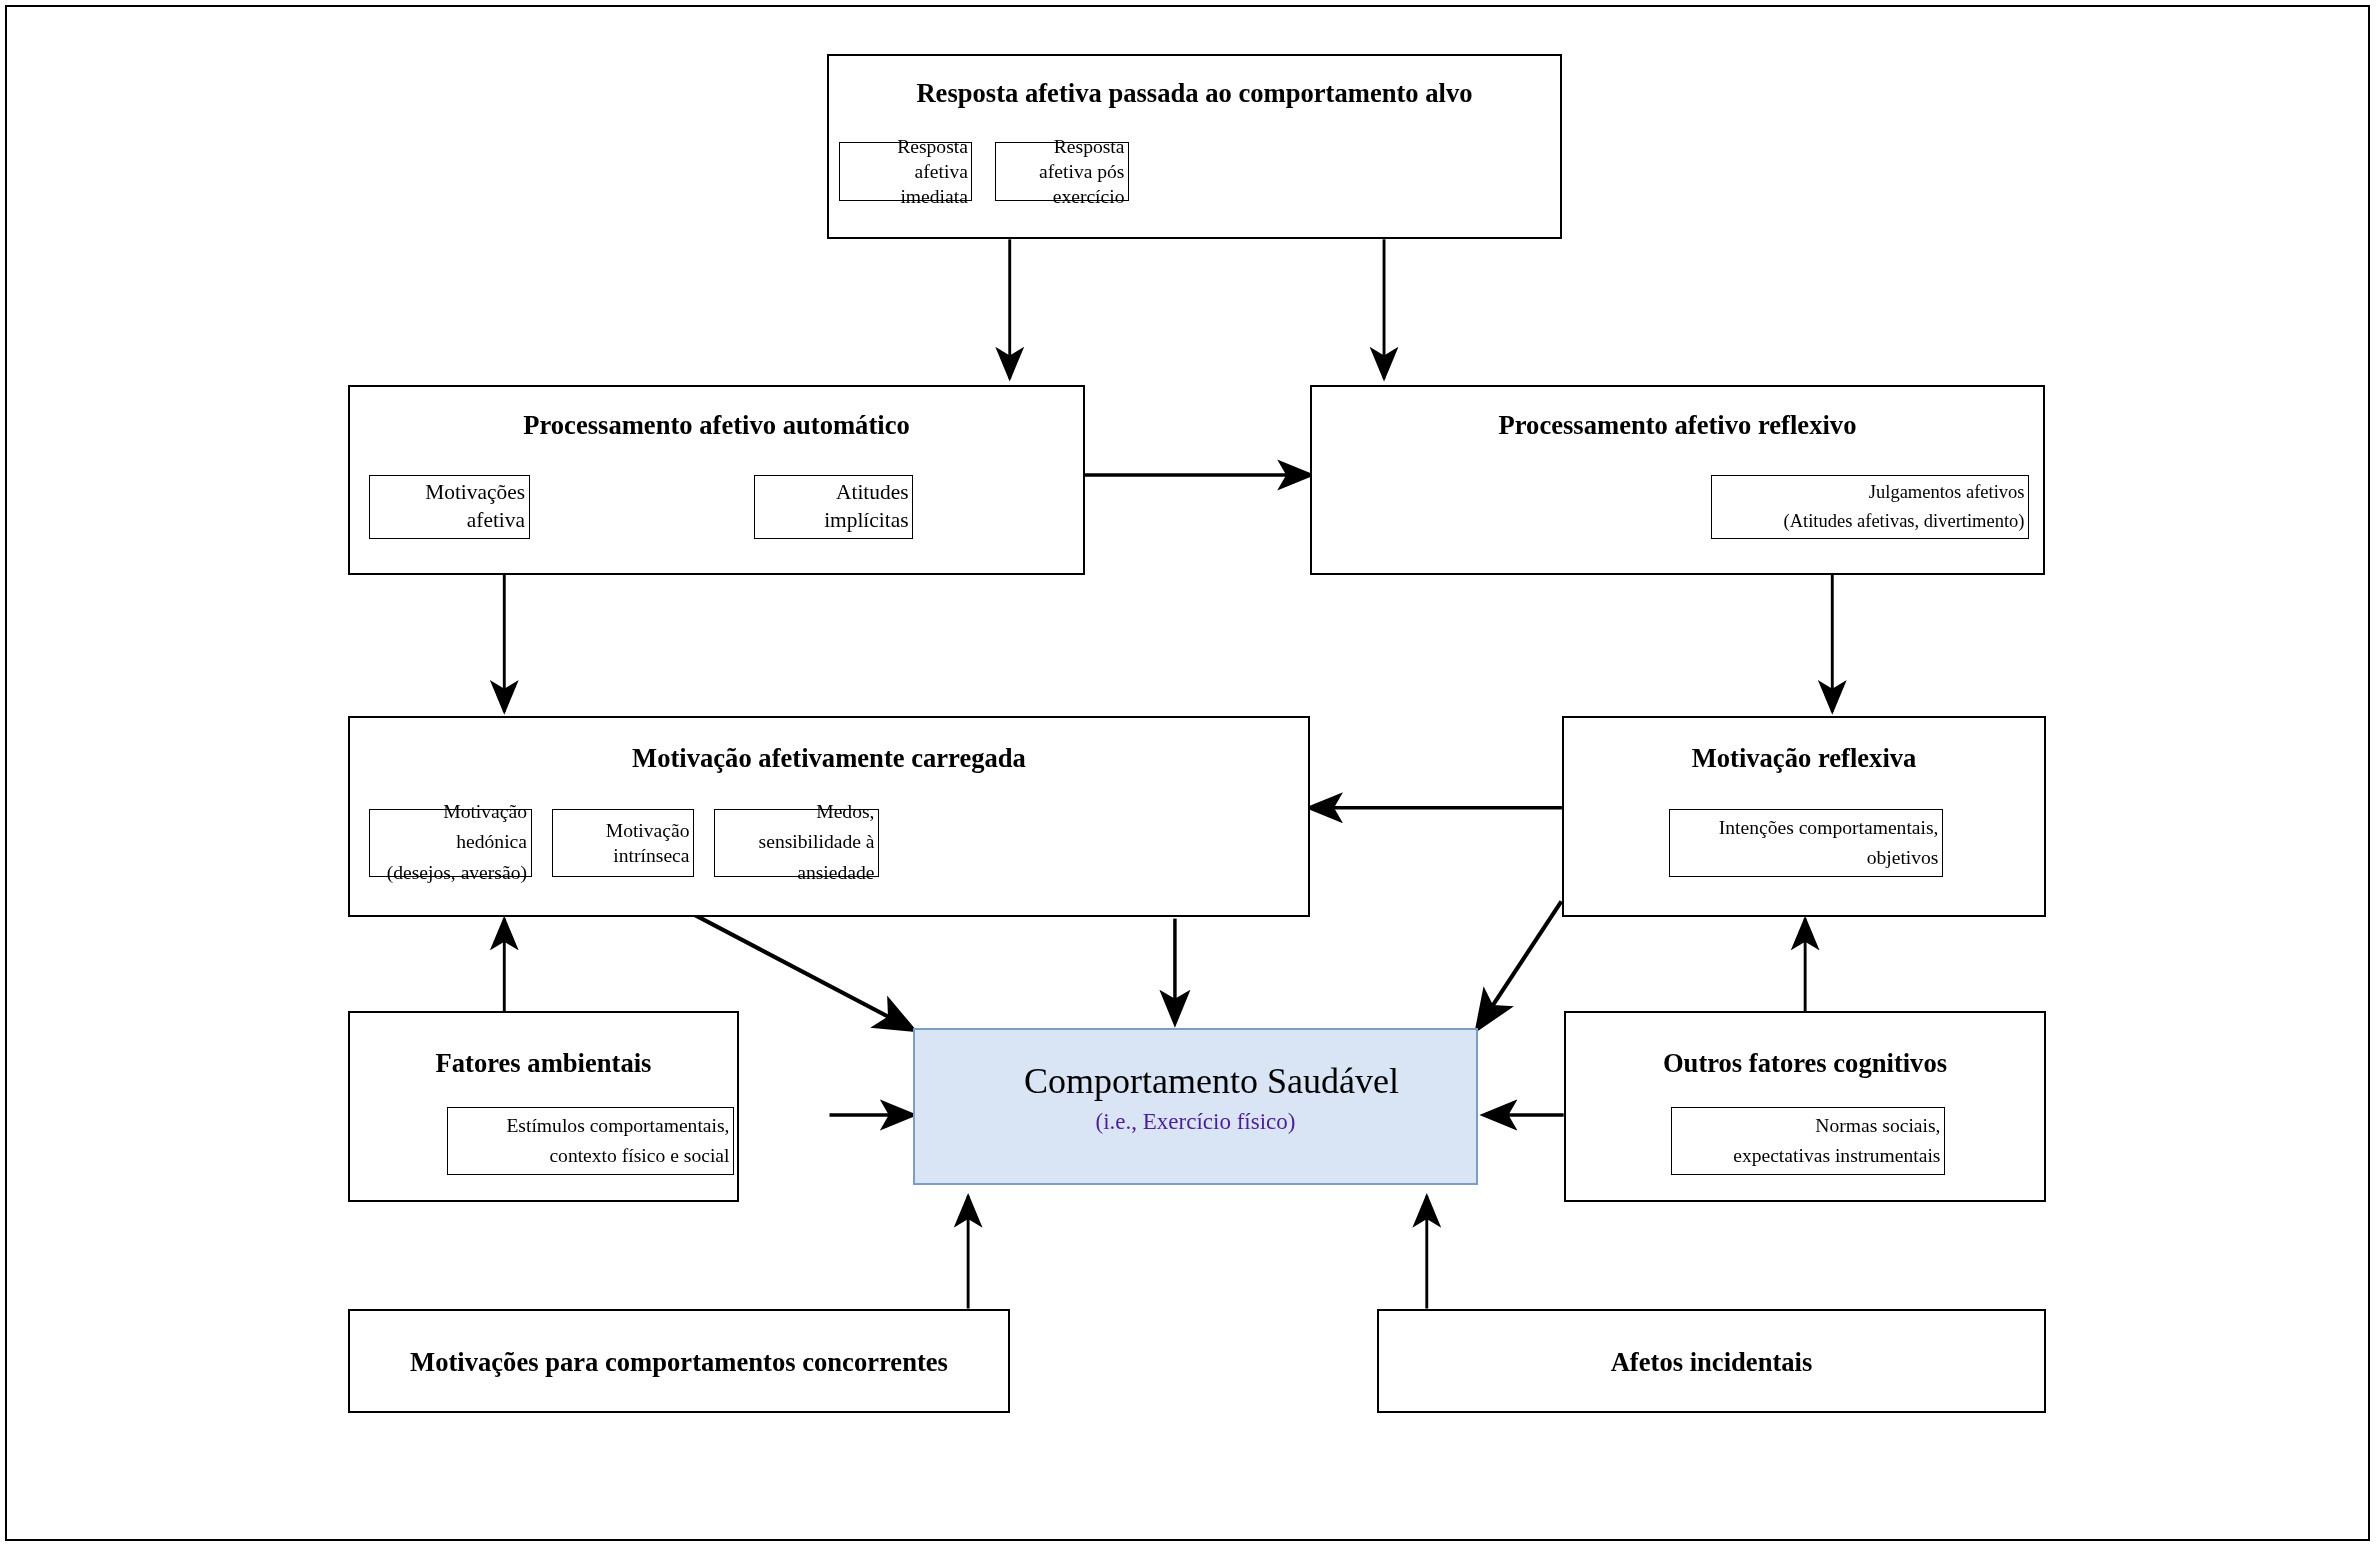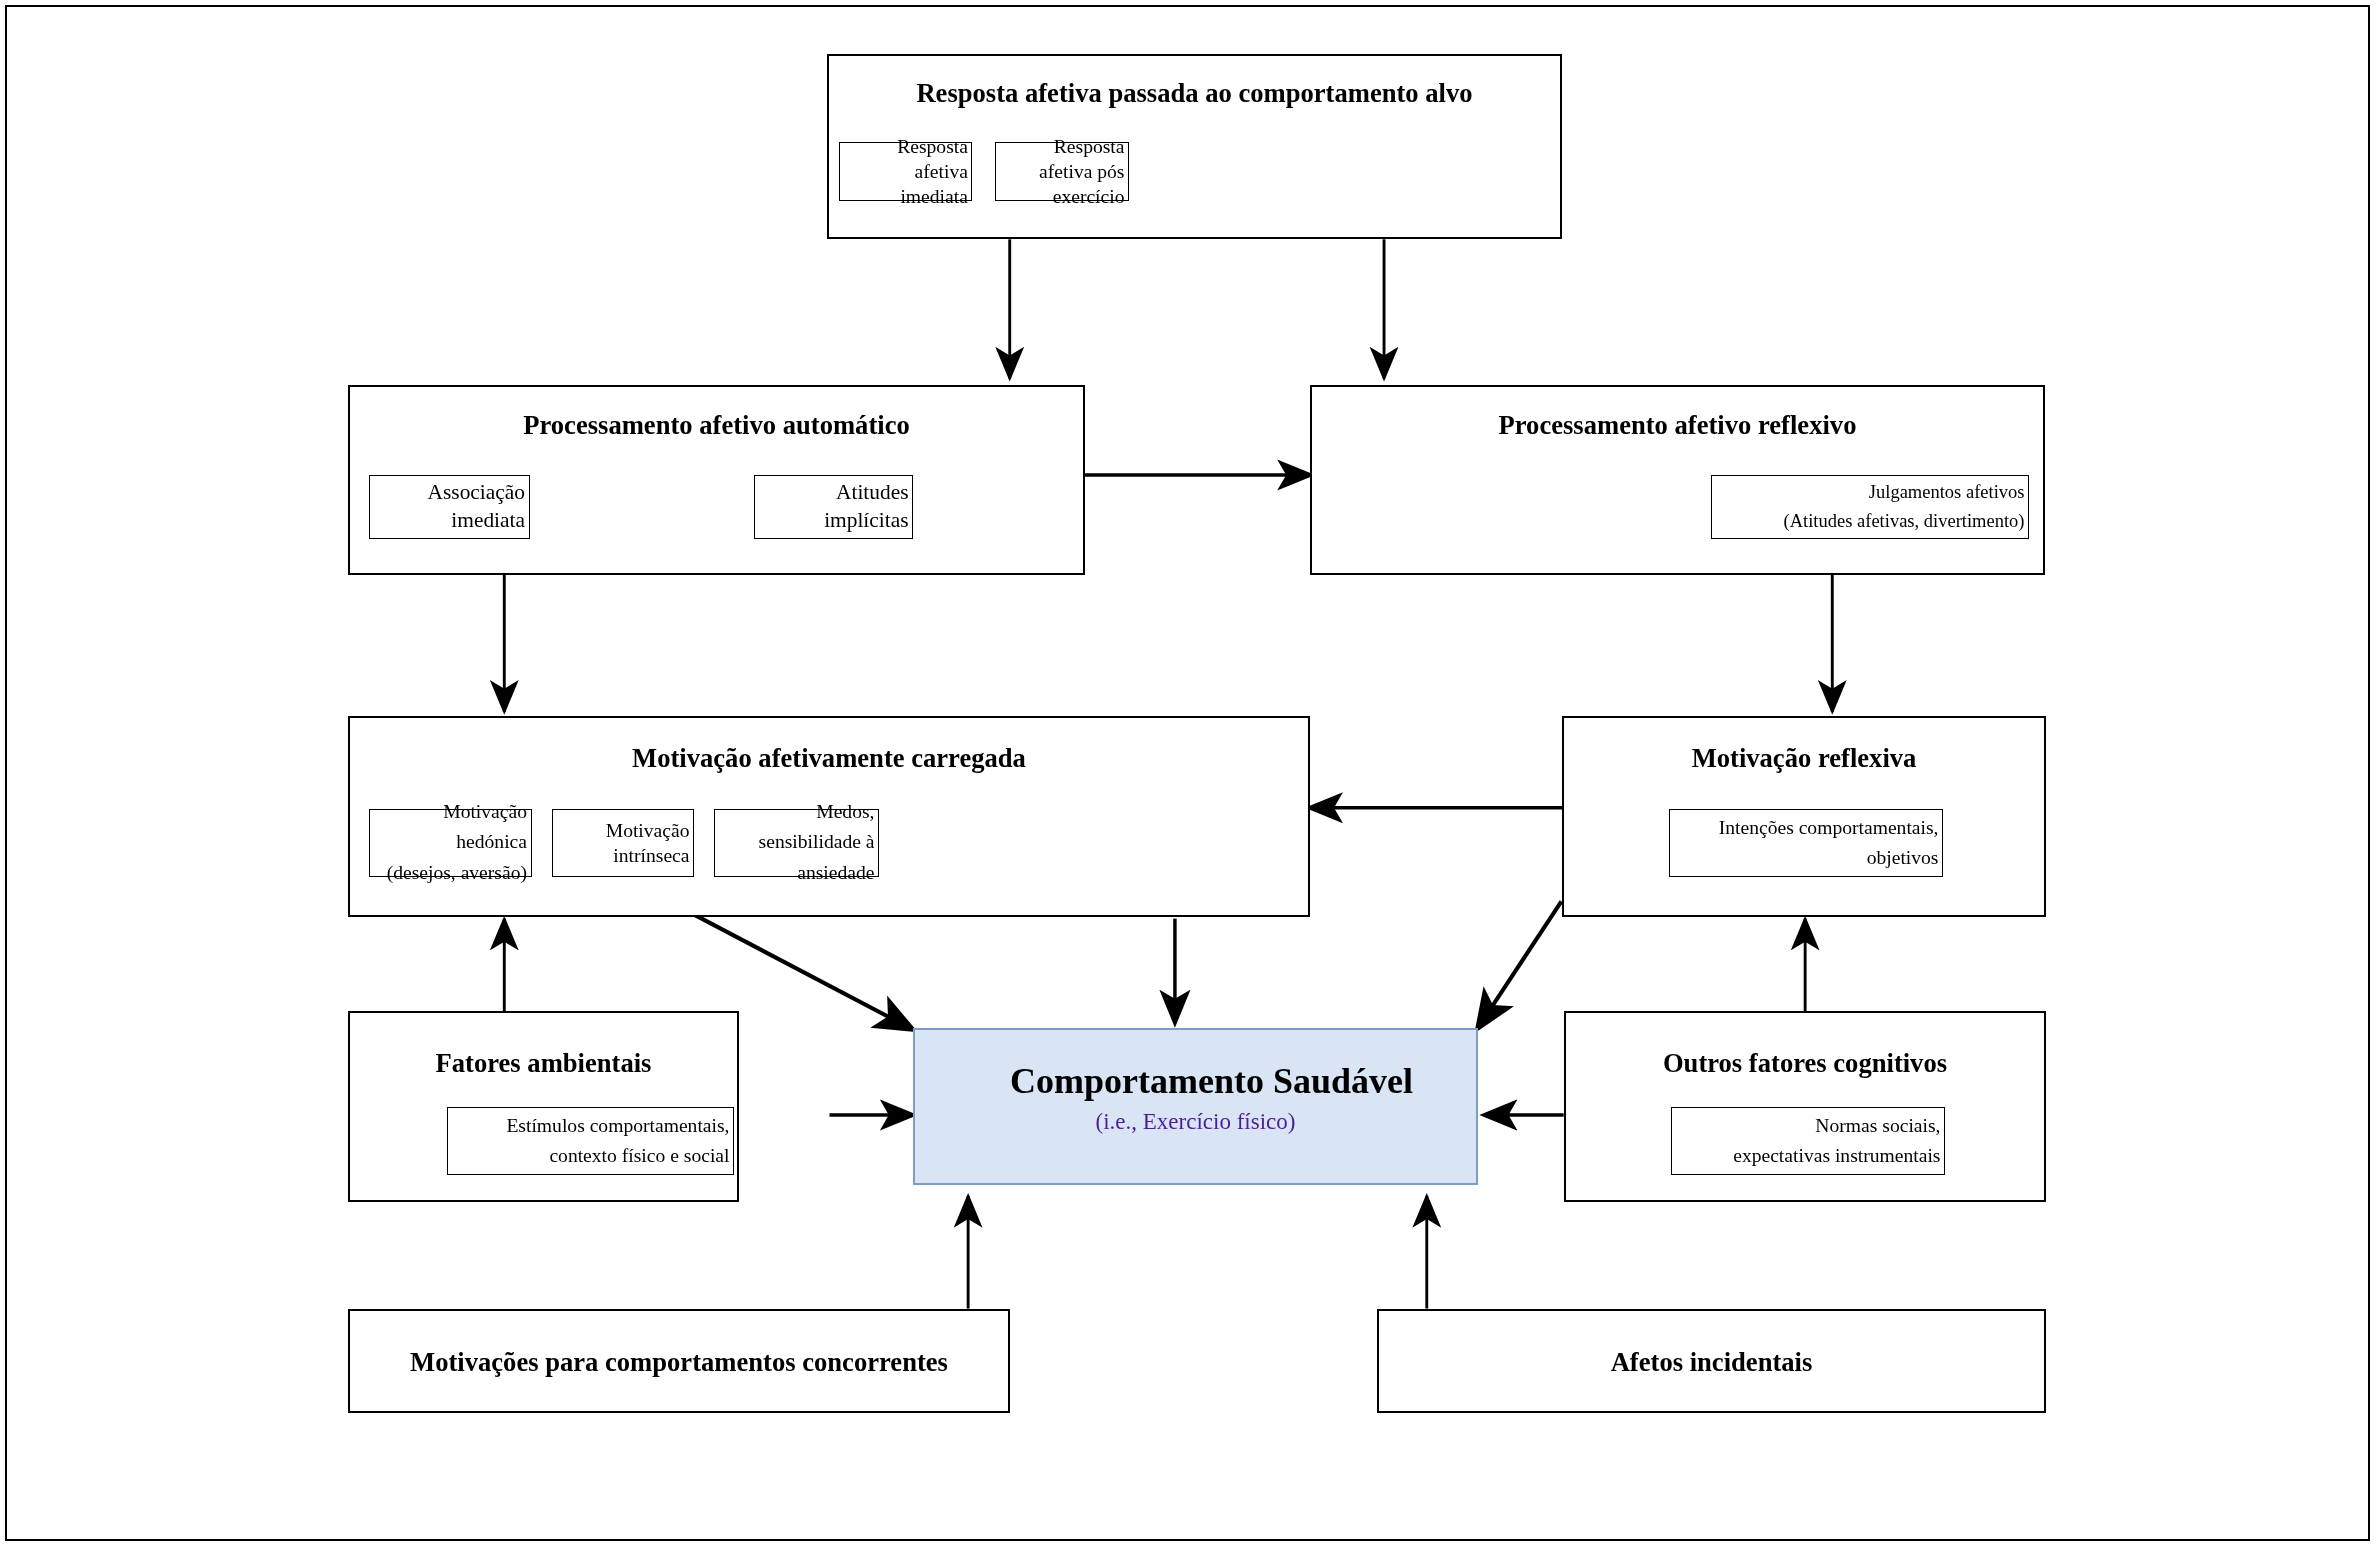--- a/index.html
+++ b/index.html
@@ -68,21 +68,21 @@
   }
   .inner-text.two-line-stack {
     line-height: 1.55;
   }
   .center-title {
     position: absolute;
     left: 0;
     right: 0;
     top: 30px;
     text-align: center;
-    font-weight: bold;
+    font-weight: normal;
     font-size: 36px;
     color: #000000;
     padding-left: 32px;
   }
   .center-sub {
     position: absolute;
     left: 0;
     right: 0;
     top: 79px;
     text-align: center;
@@ -155,21 +155,21 @@
       <div class="inner-text t-body-sm">Resposta afetiva imediata</div>
     </div>
     <div class="box inner" style="left:166px; top:86px; width:134px; height:59px;">
       <div class="inner-text t-body-sm">Resposta afetiva pós exercício</div>
     </div>
   </div>
 
   <div class="box" style="left:348px; top:385px; width:737px; height:190px;">
     <div class="title t-h1" style="top:23px;">Processamento afetivo automático</div>
     <div class="box inner" style="left:18.5px; top:88px; width:161px; height:64px;">
-      <div class="inner-text t-body">Associação imediata</div>
+      <div class="inner-text t-body">Motivações afetiva</div>
     </div>
     <div class="box inner" style="left:404px; top:88px; width:159px; height:64px;">
       <div class="inner-text t-body">Atitudes implícitas</div>
     </div>
   </div>
 
   <div class="box" style="left:1310px; top:385px; width:735px; height:190px;">
     <div class="title t-h1" style="top:23px;">Processamento afetivo reflexivo</div>
     <div class="box inner" style="left:399px; top:88px; width:318px; height:64px;">
       <div class="inner-text two-line-stack t-body-xs">

